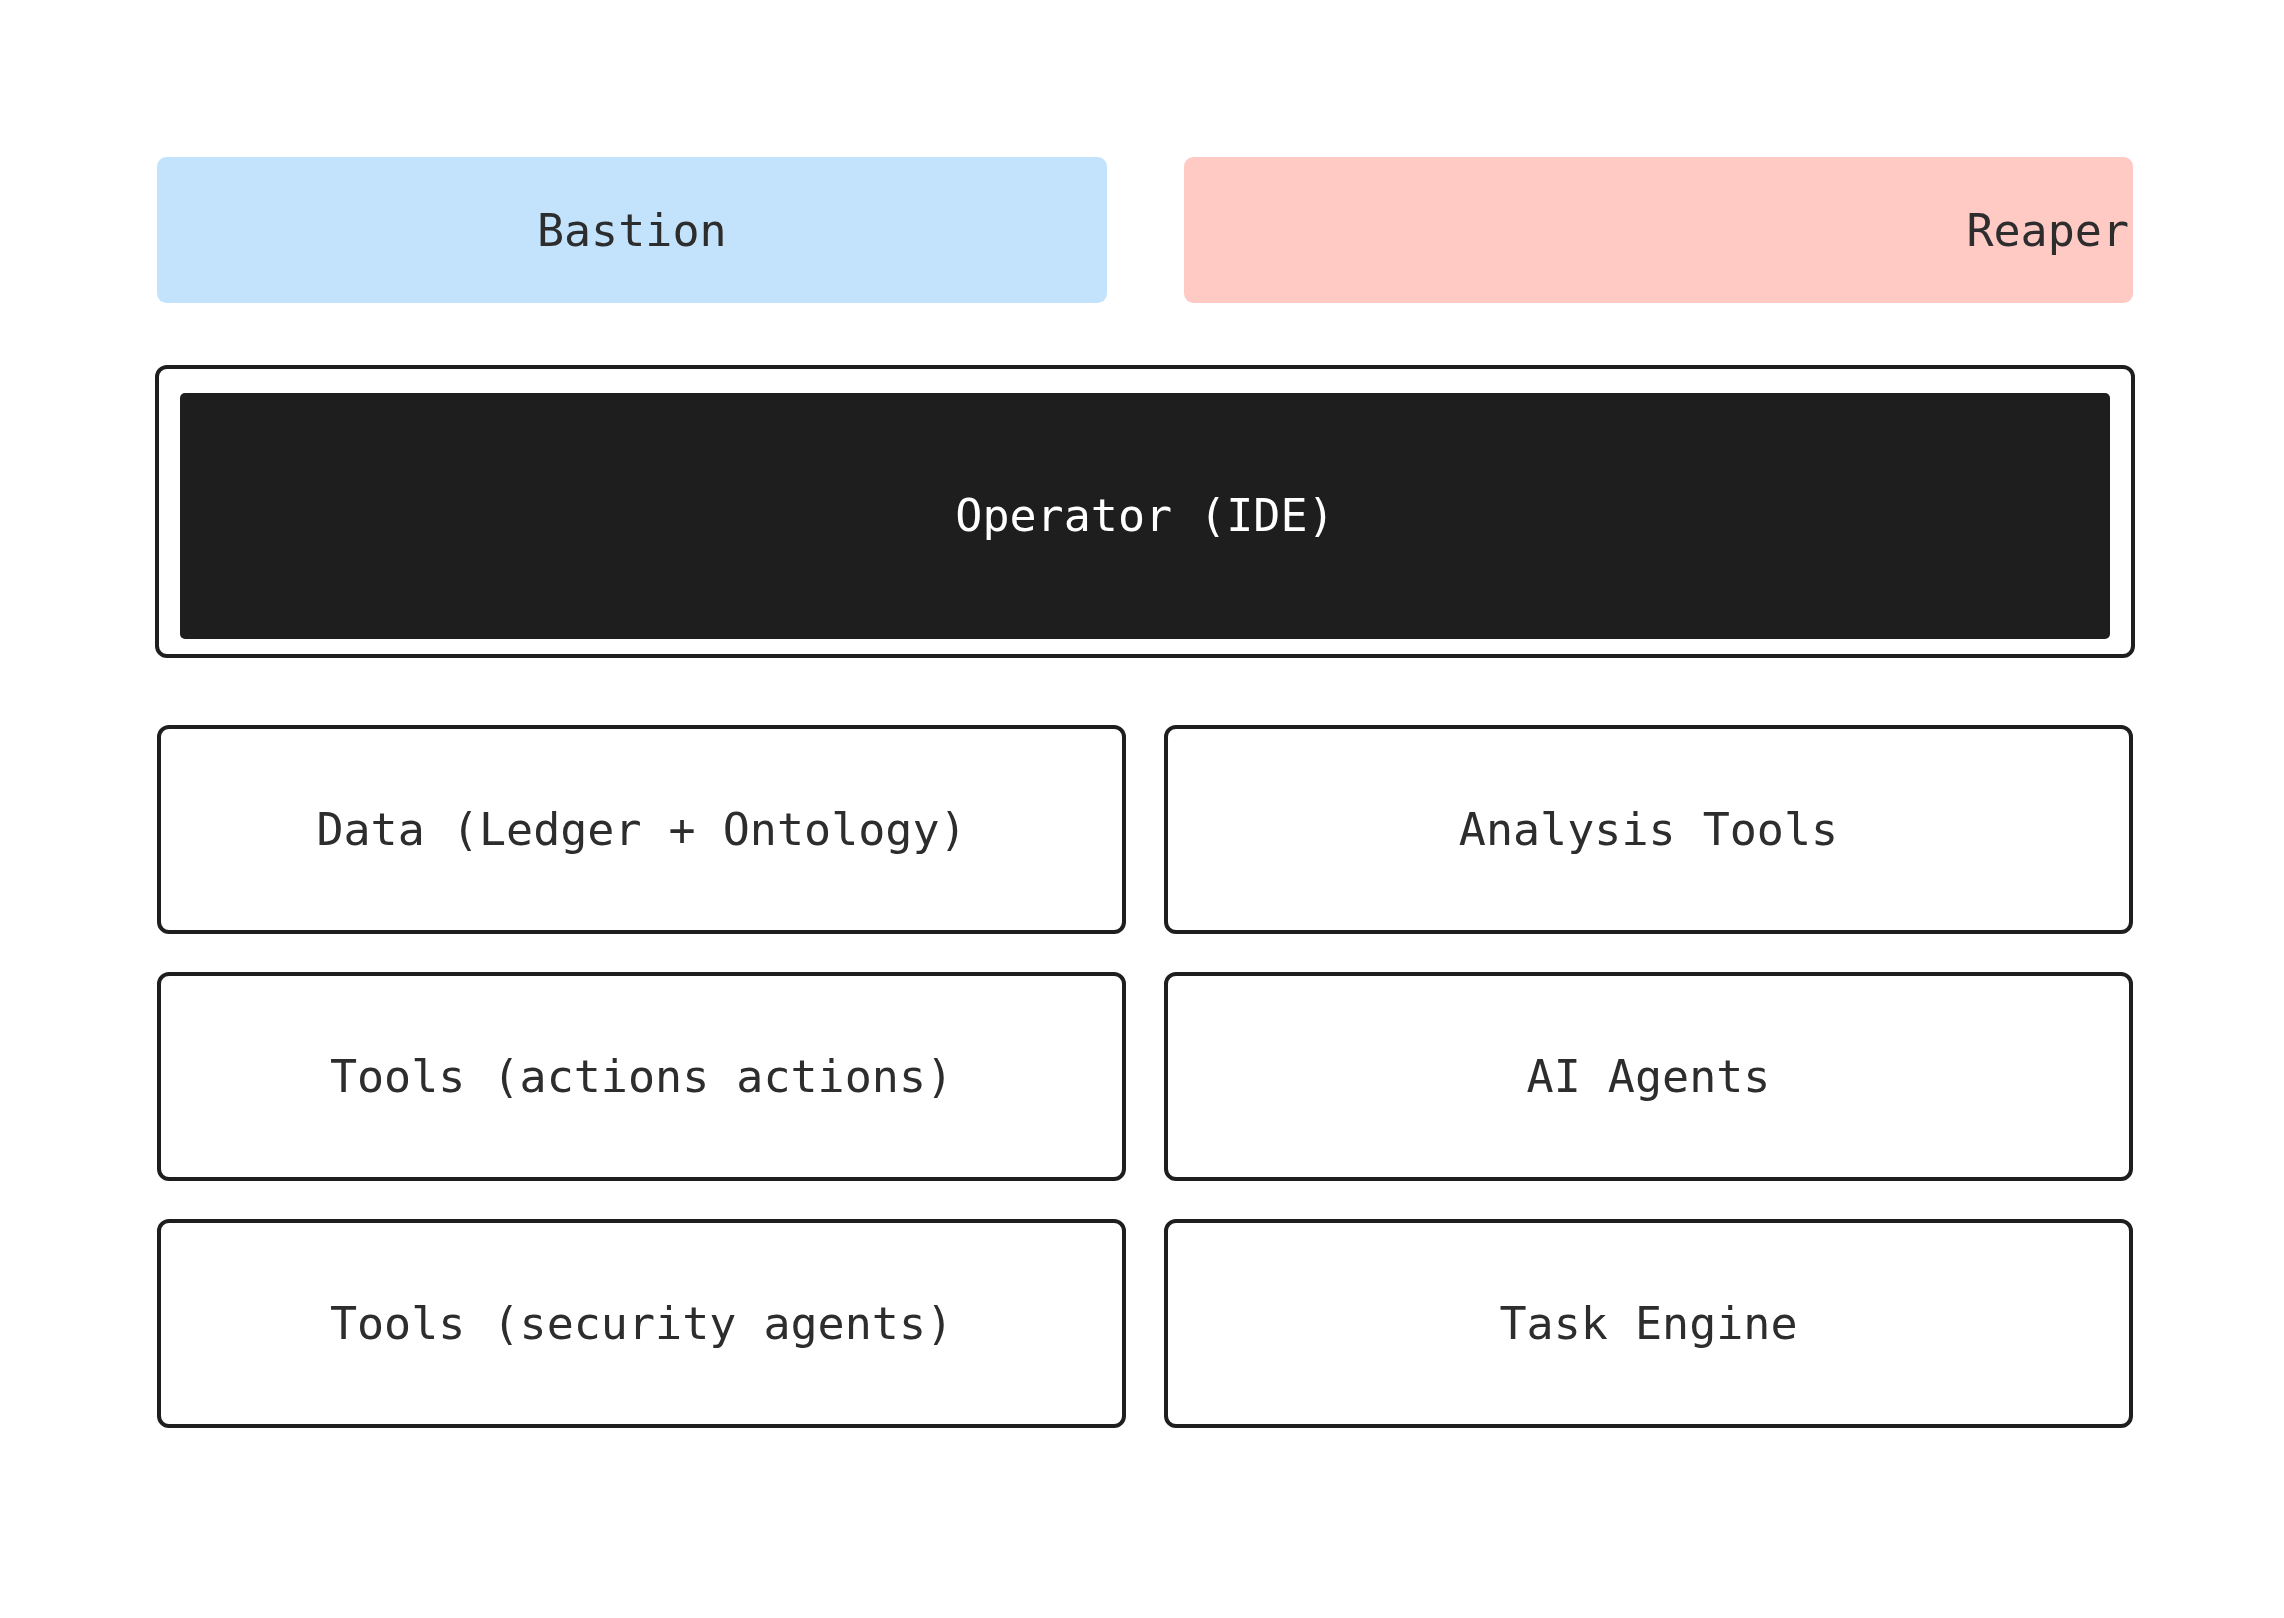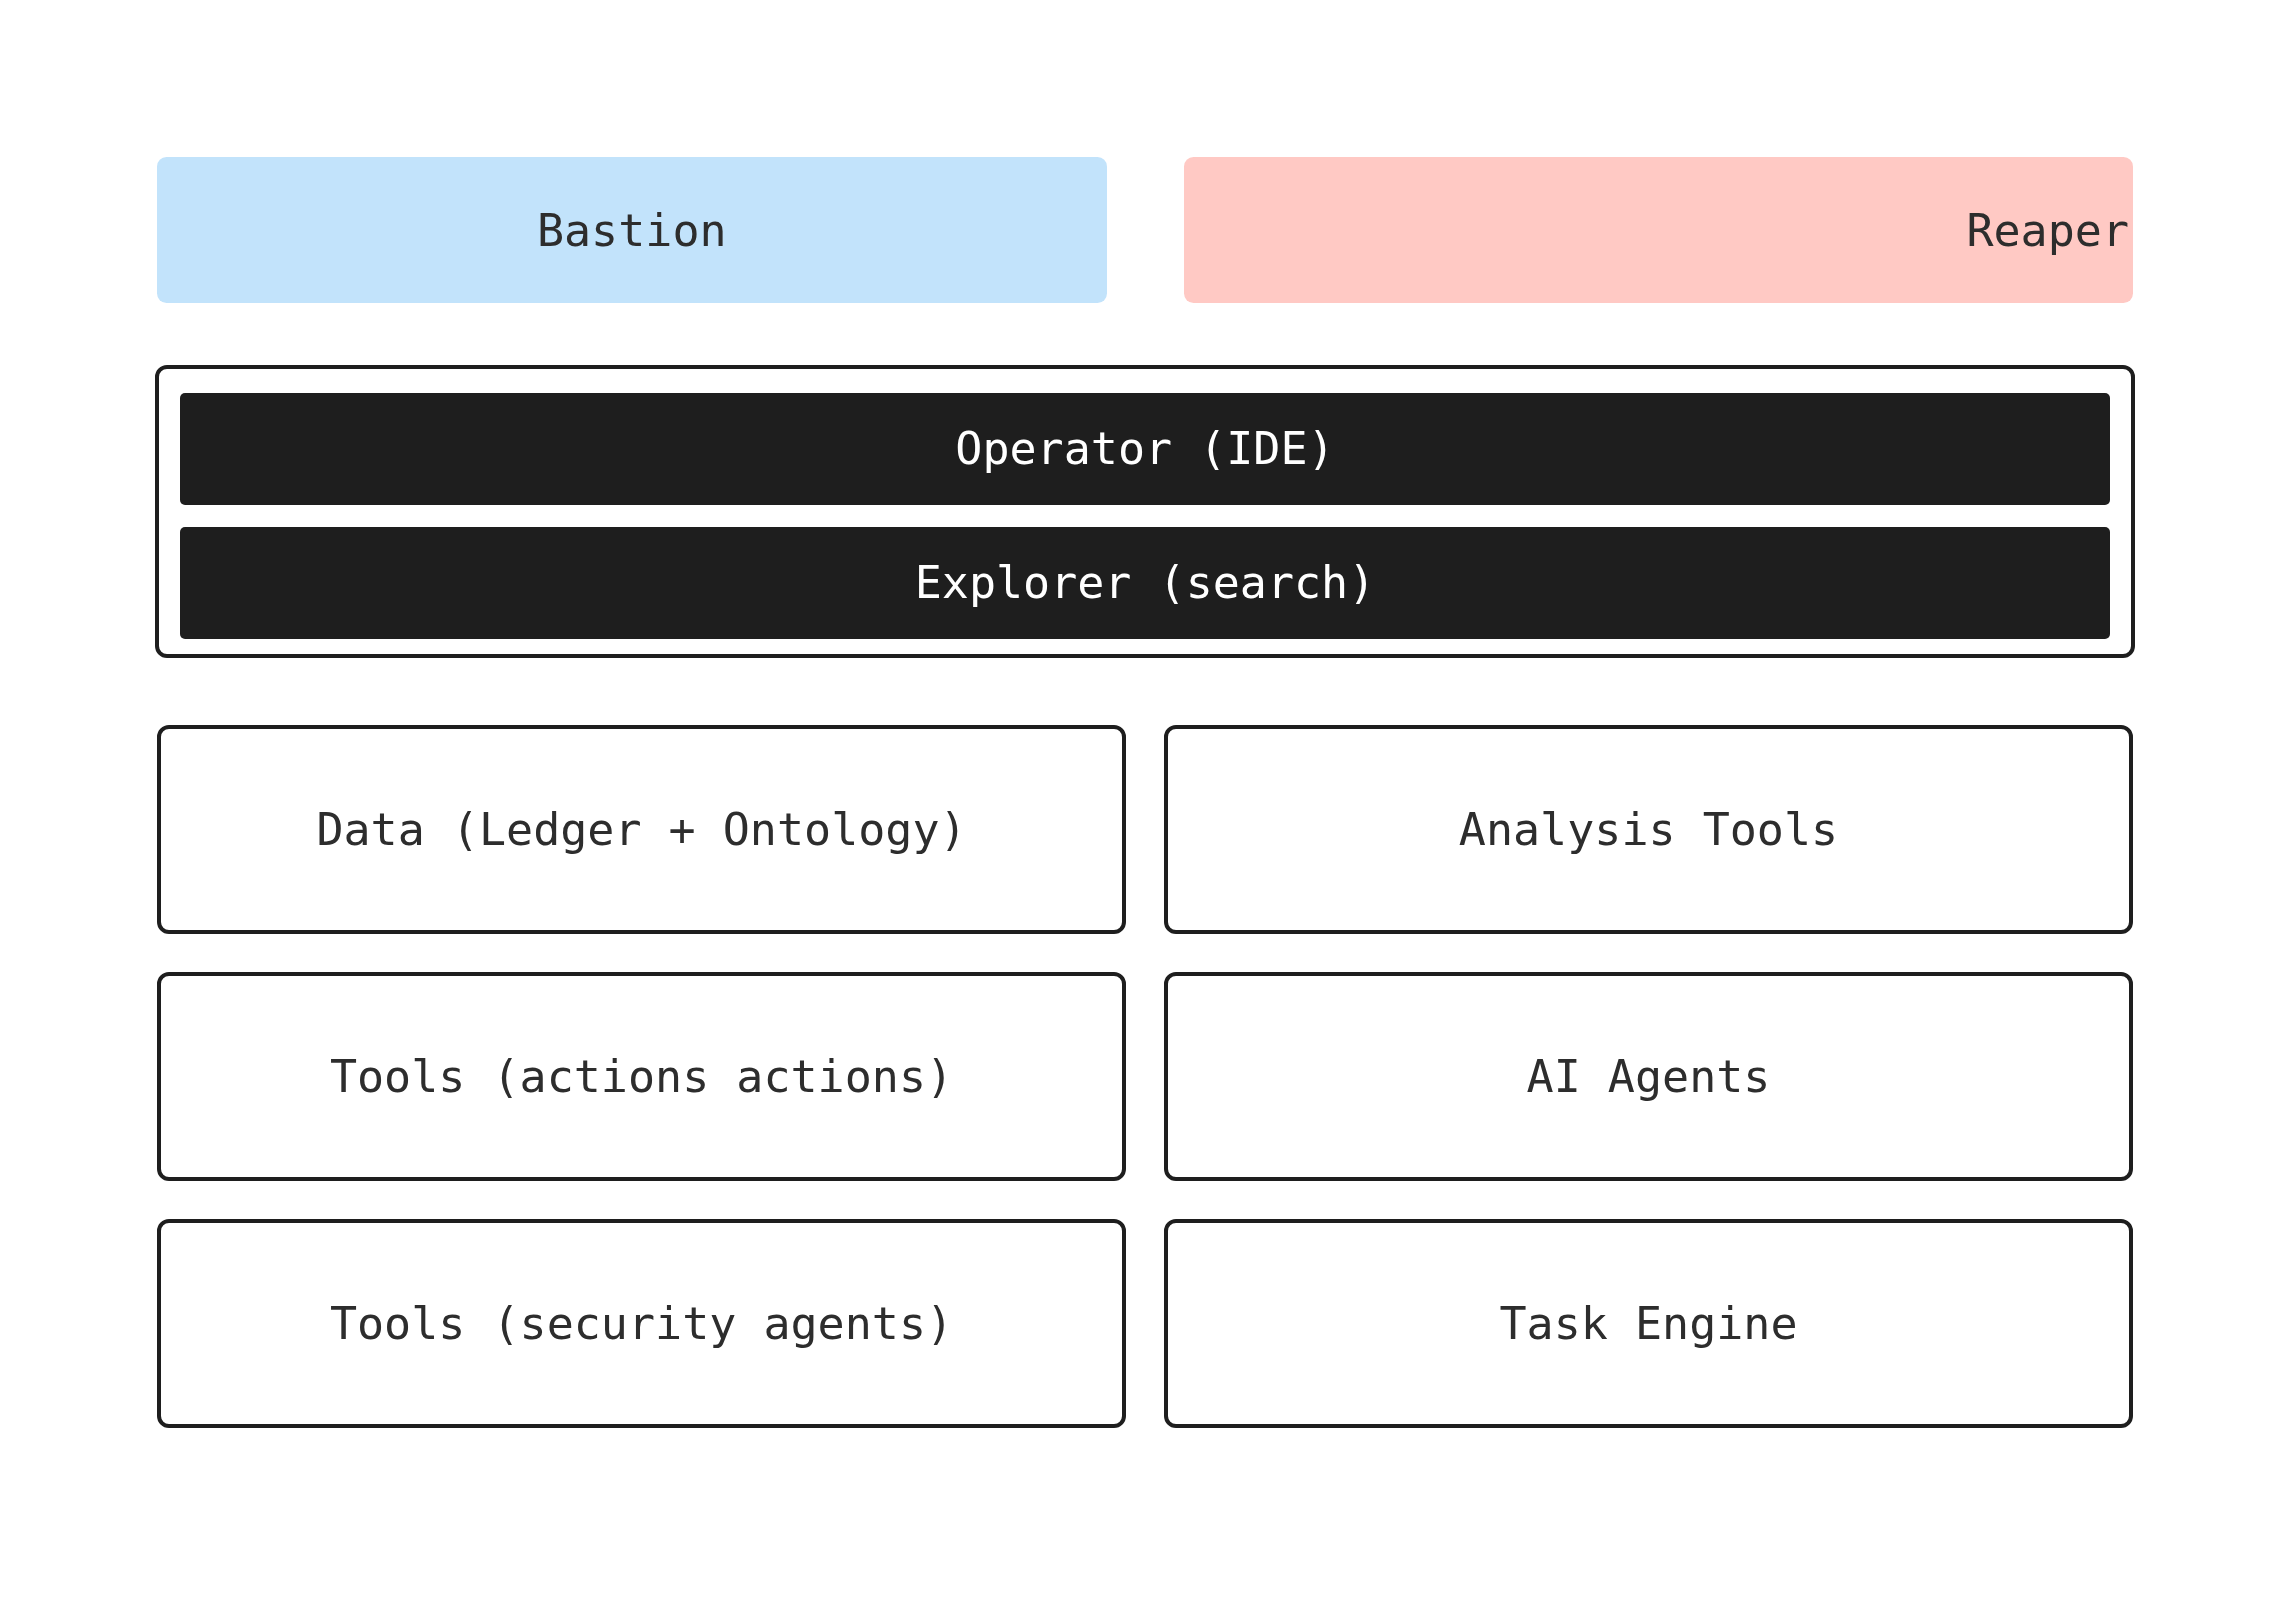--- a/index.html
+++ b/index.html
@@ -90,23 +90,20 @@
     </div>
     <div class="badge badge-reaper">
       <span>Reaper</span>
     </div>
   </div>
 
   <div class="console">
     <div class="console-bar">
       <span>Operator (IDE)</span>
     </div>
-    <div class="console-bar">
-      <span>Explorer (search)</span>
-    </div>
   </div>
 
   <div class="grid">
     <div class="cell">
       <span>Data (Ledger + Ontology)</span>
     </div>
     <div class="cell">
       <span>Analysis Tools</span>
     </div>
 

